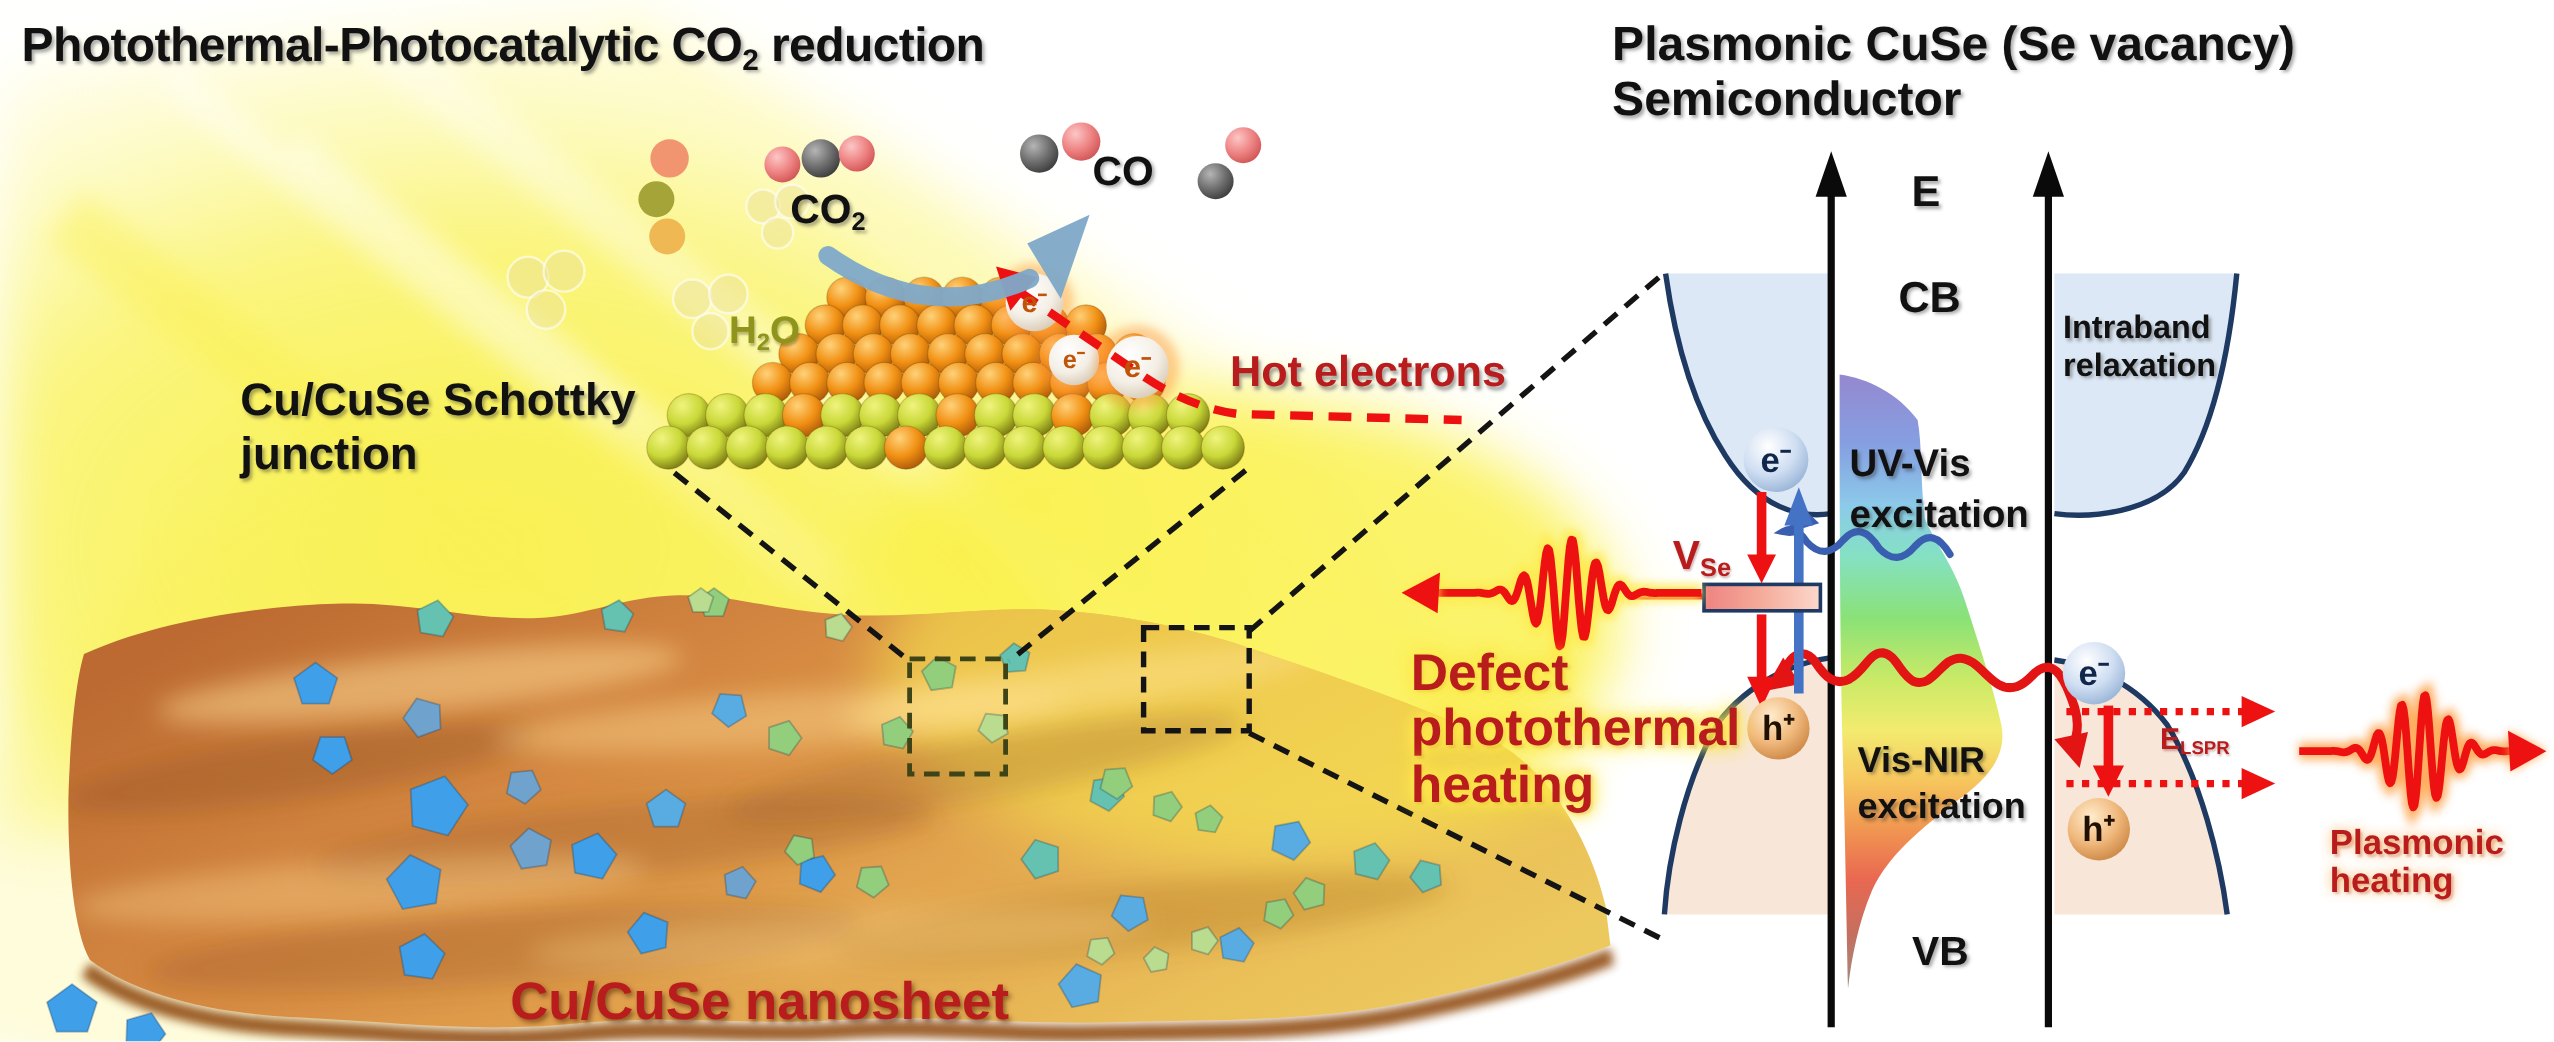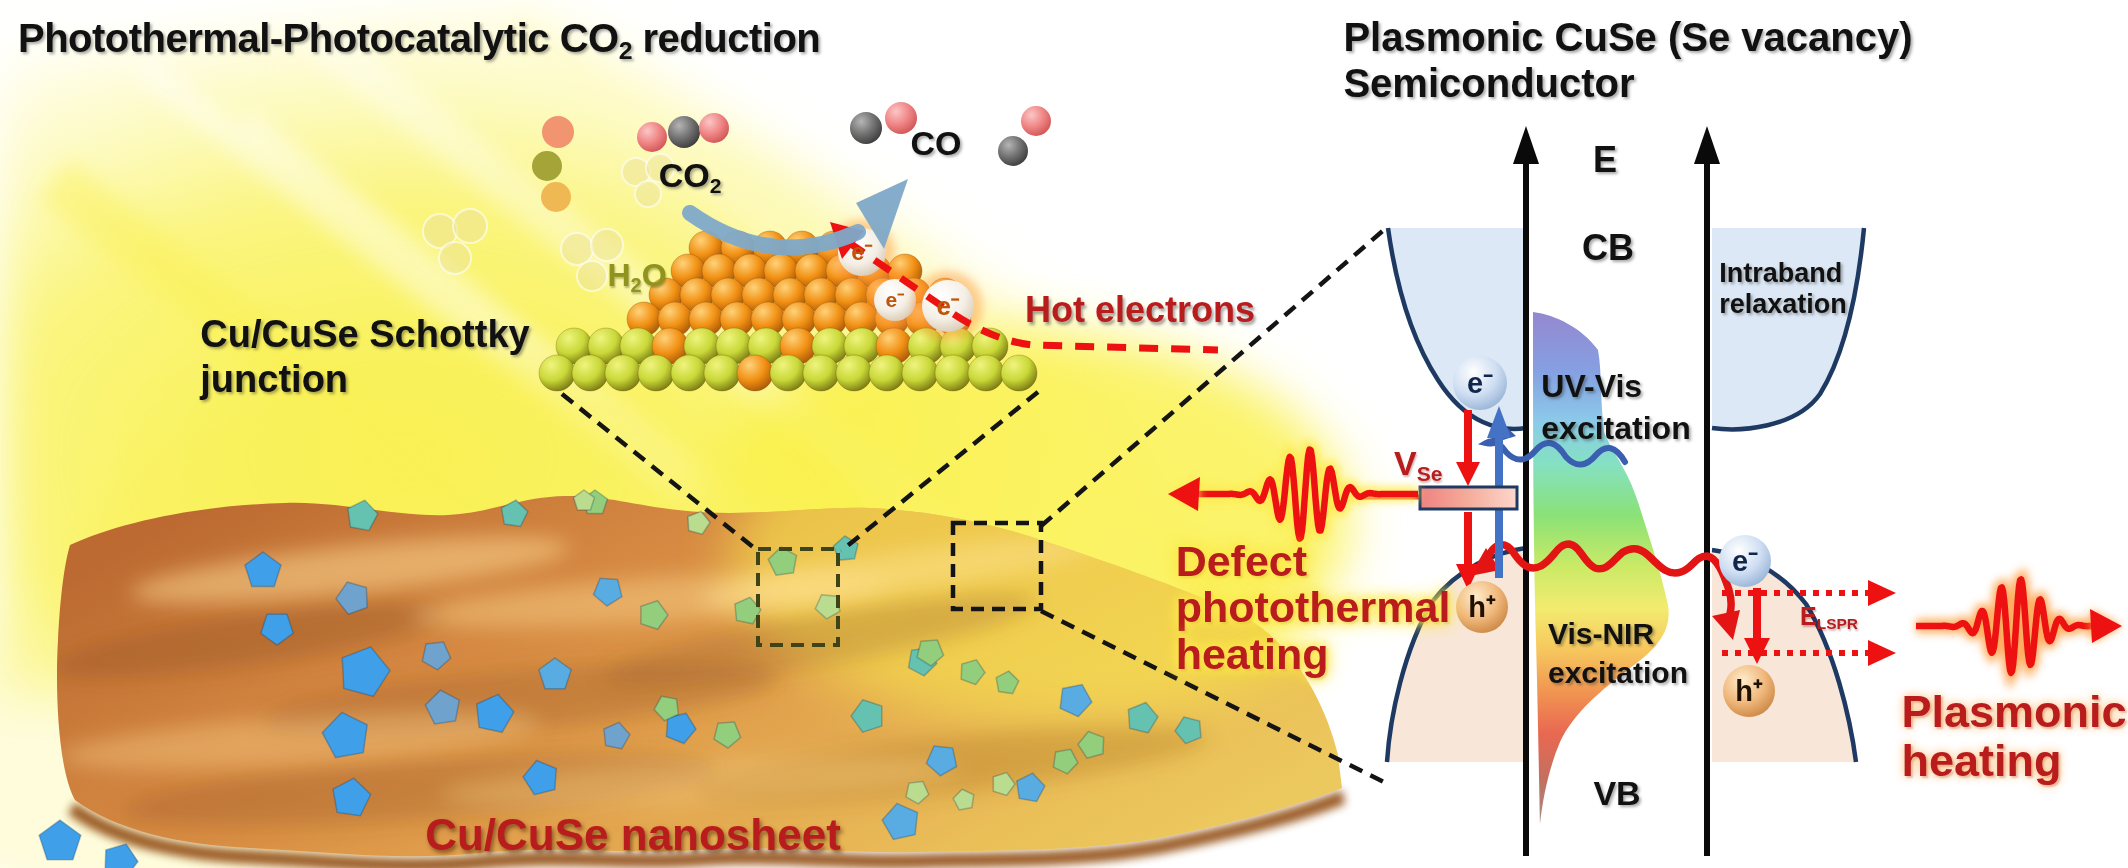--- a/index.html
+++ b/index.html
@@ -404,21 +404,21 @@
 <div class="lbl ctr shadow" style="left:1618px;top:614px;font-size:30px;line-height:1.3;"><span>Vis-NIR</span><br><span>excitation</span></div>
 
 <div class="lbl ctr shadow" style="left:1783px;top:258px;font-size:27px;line-height:1.15;"><span>Intraband</span><br><span>relaxation</span></div>
 
 <div class="lbl red" style="left:1394px;top:444px;font-size:34px;text-shadow:1px 2px 2px rgba(90,0,0,.3);"><span>V</span><span class="sub">Se</span></div>
 
 <div class="lbl red" style="left:1800px;top:602px;font-size:25px;text-shadow:1px 2px 2px rgba(90,0,0,.3);"><span>E</span><span class="sub">LSPR</span></div>
 
 <div class="lbl ctr red glowY" style="left:1313px;top:538px;font-size:43px;line-height:1.08;"><span>Defect</span><br><span>photothermal</span><br><span>heating</span></div>
 
-<div class="lbl ctr red warm" style="left:2014px;top:688px;font-size:45px;line-height:1.08;"><span>Plasmonic</span><br><span>heating</span></div>
+<div class="lbl ctr red warm" style="left:2014px;top:688px;font-size:29px;line-height:1.08;"><span>Plasmonic</span><br><span>heating</span></div>
 
 <div class="sphereTxt" style="left:862px;top:252px;font-size:24px;color:#c05408;">e⁻</div>
 <div class="sphereTxt" style="left:895px;top:300px;font-size:21px;color:#c05408;">e⁻</div>
 <div class="sphereTxt" style="left:948px;top:306px;font-size:26px;color:#c05408;">e⁻</div>
 <div class="sphereTxt" style="left:1480px;top:383px;font-size:29px;color:#10264a;">e⁻</div>
 <div class="sphereTxt" style="left:1482px;top:607px;font-size:29px;color:#201000;">h⁺</div>
 <div class="sphereTxt" style="left:1745px;top:561px;font-size:29px;color:#10264a;">e⁻</div>
 <div class="sphereTxt" style="left:1749px;top:691px;font-size:29px;color:#201000;">h⁺</div>
 
 </div>

